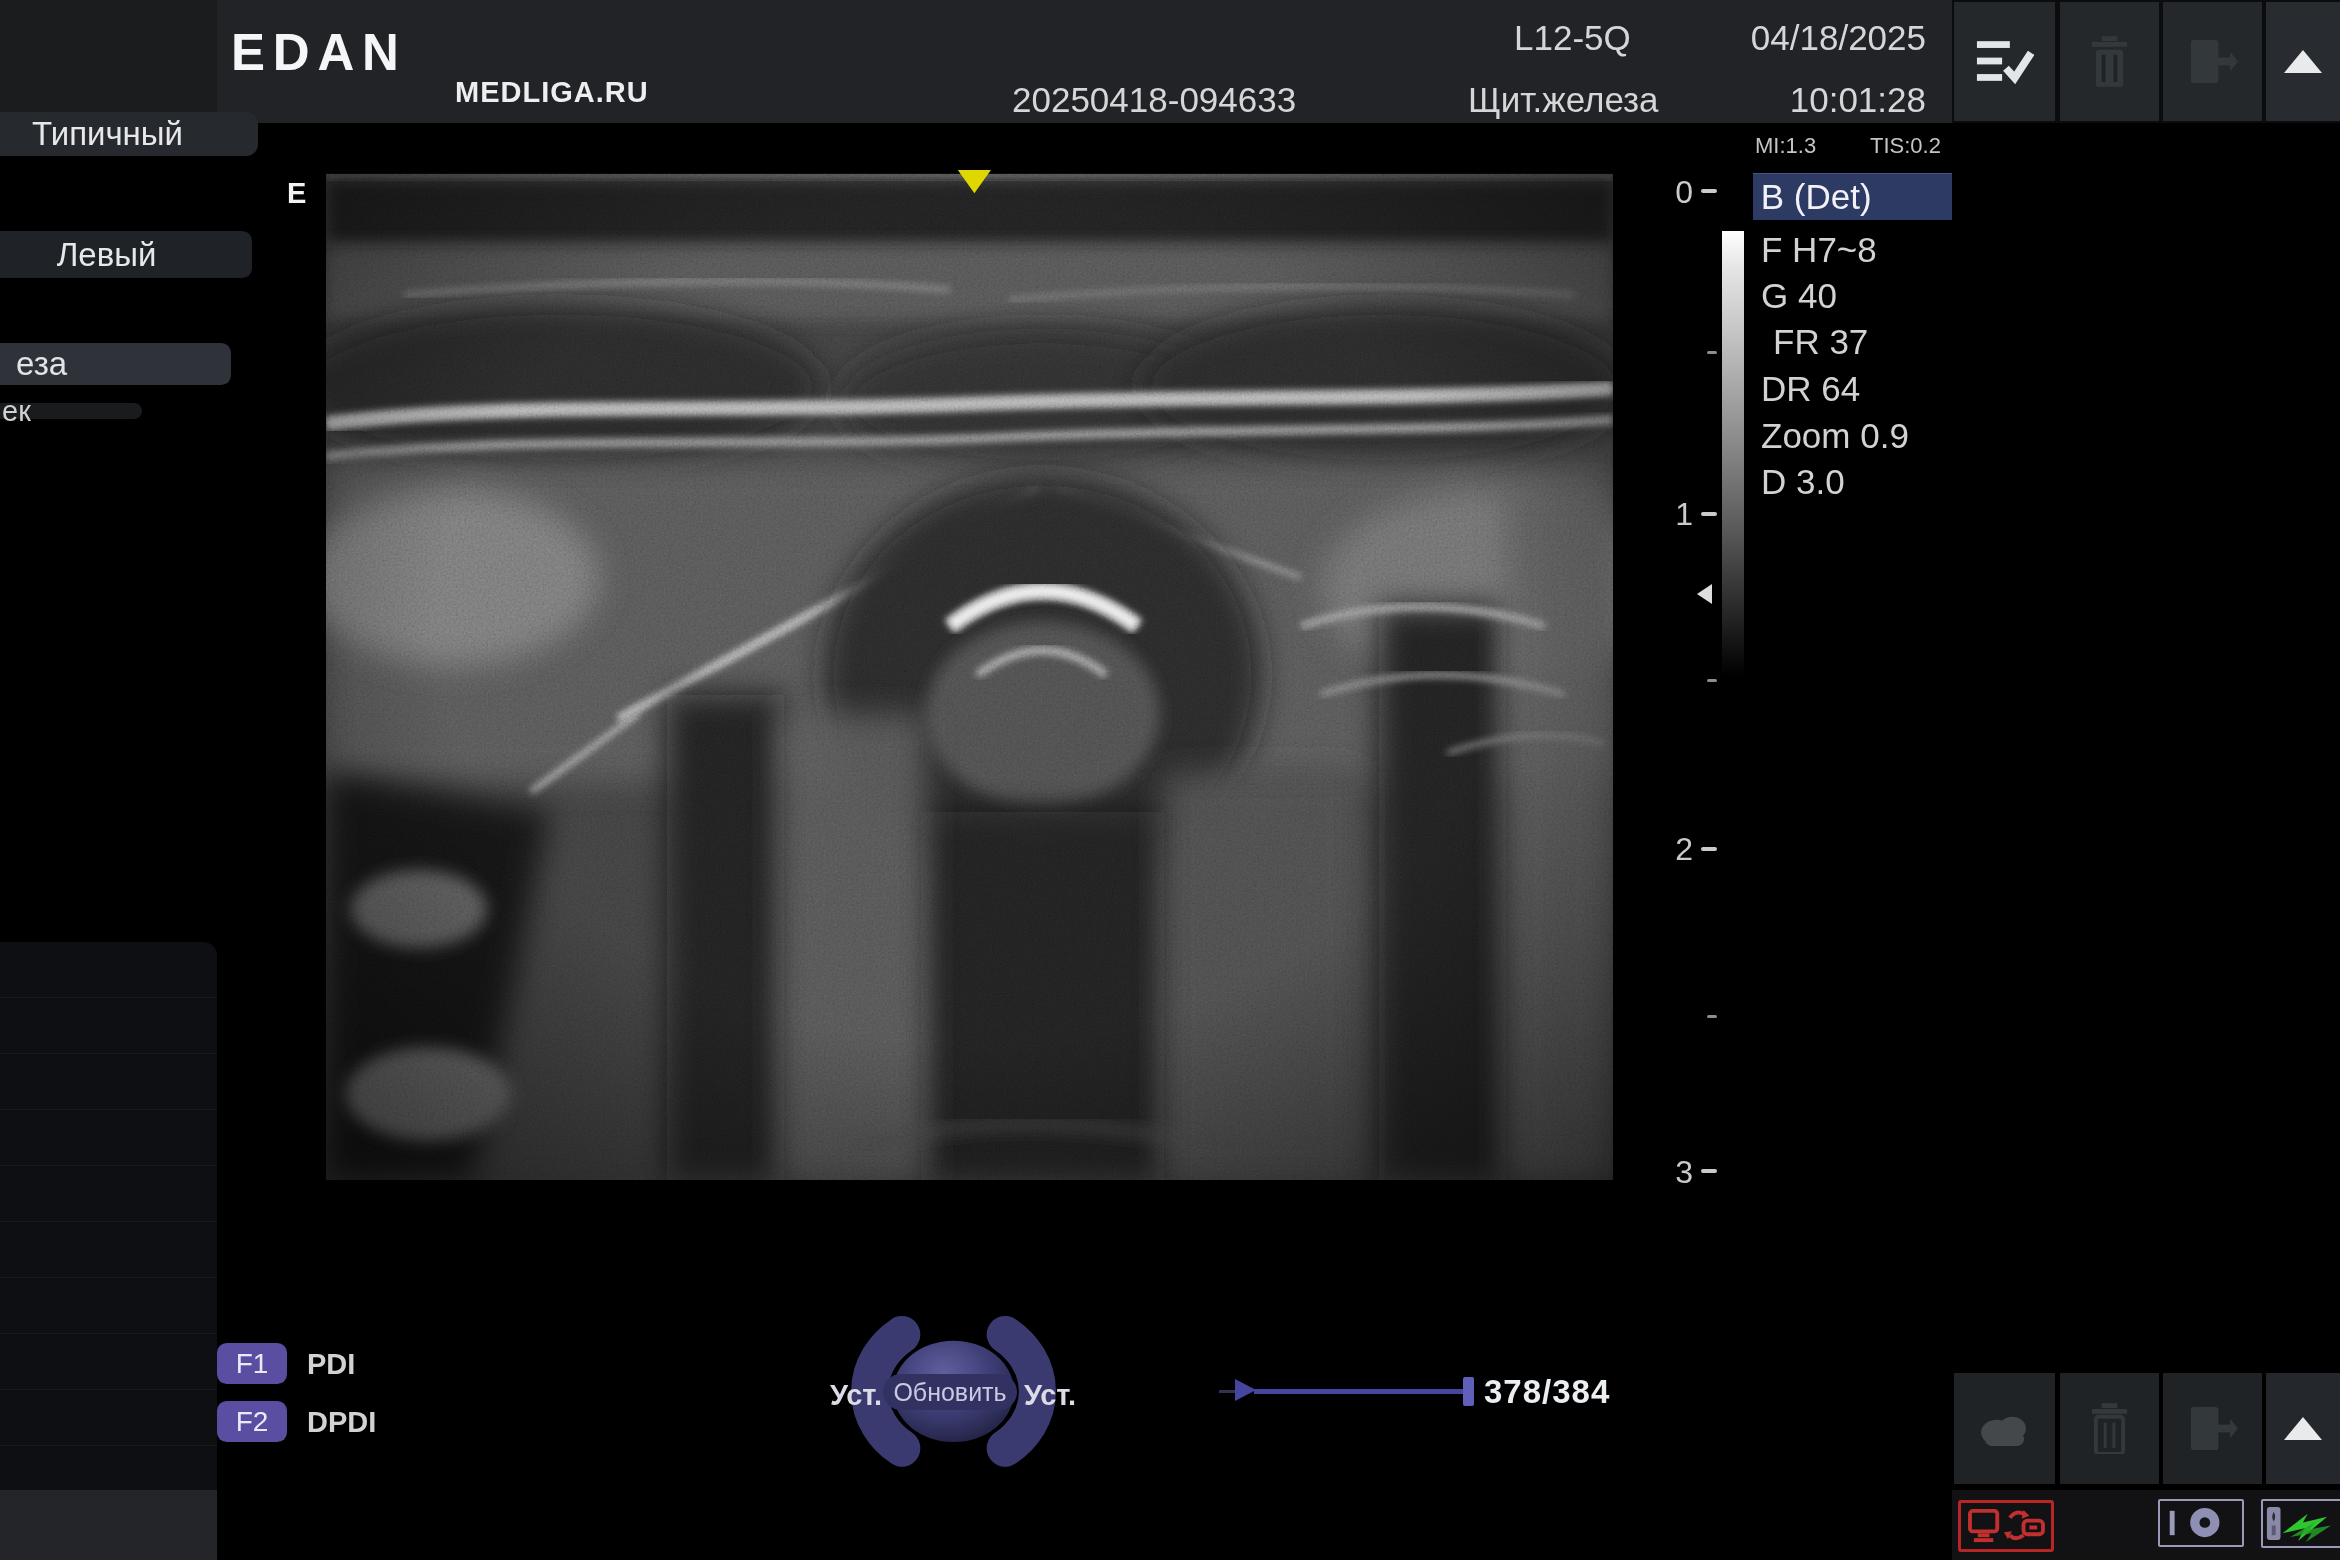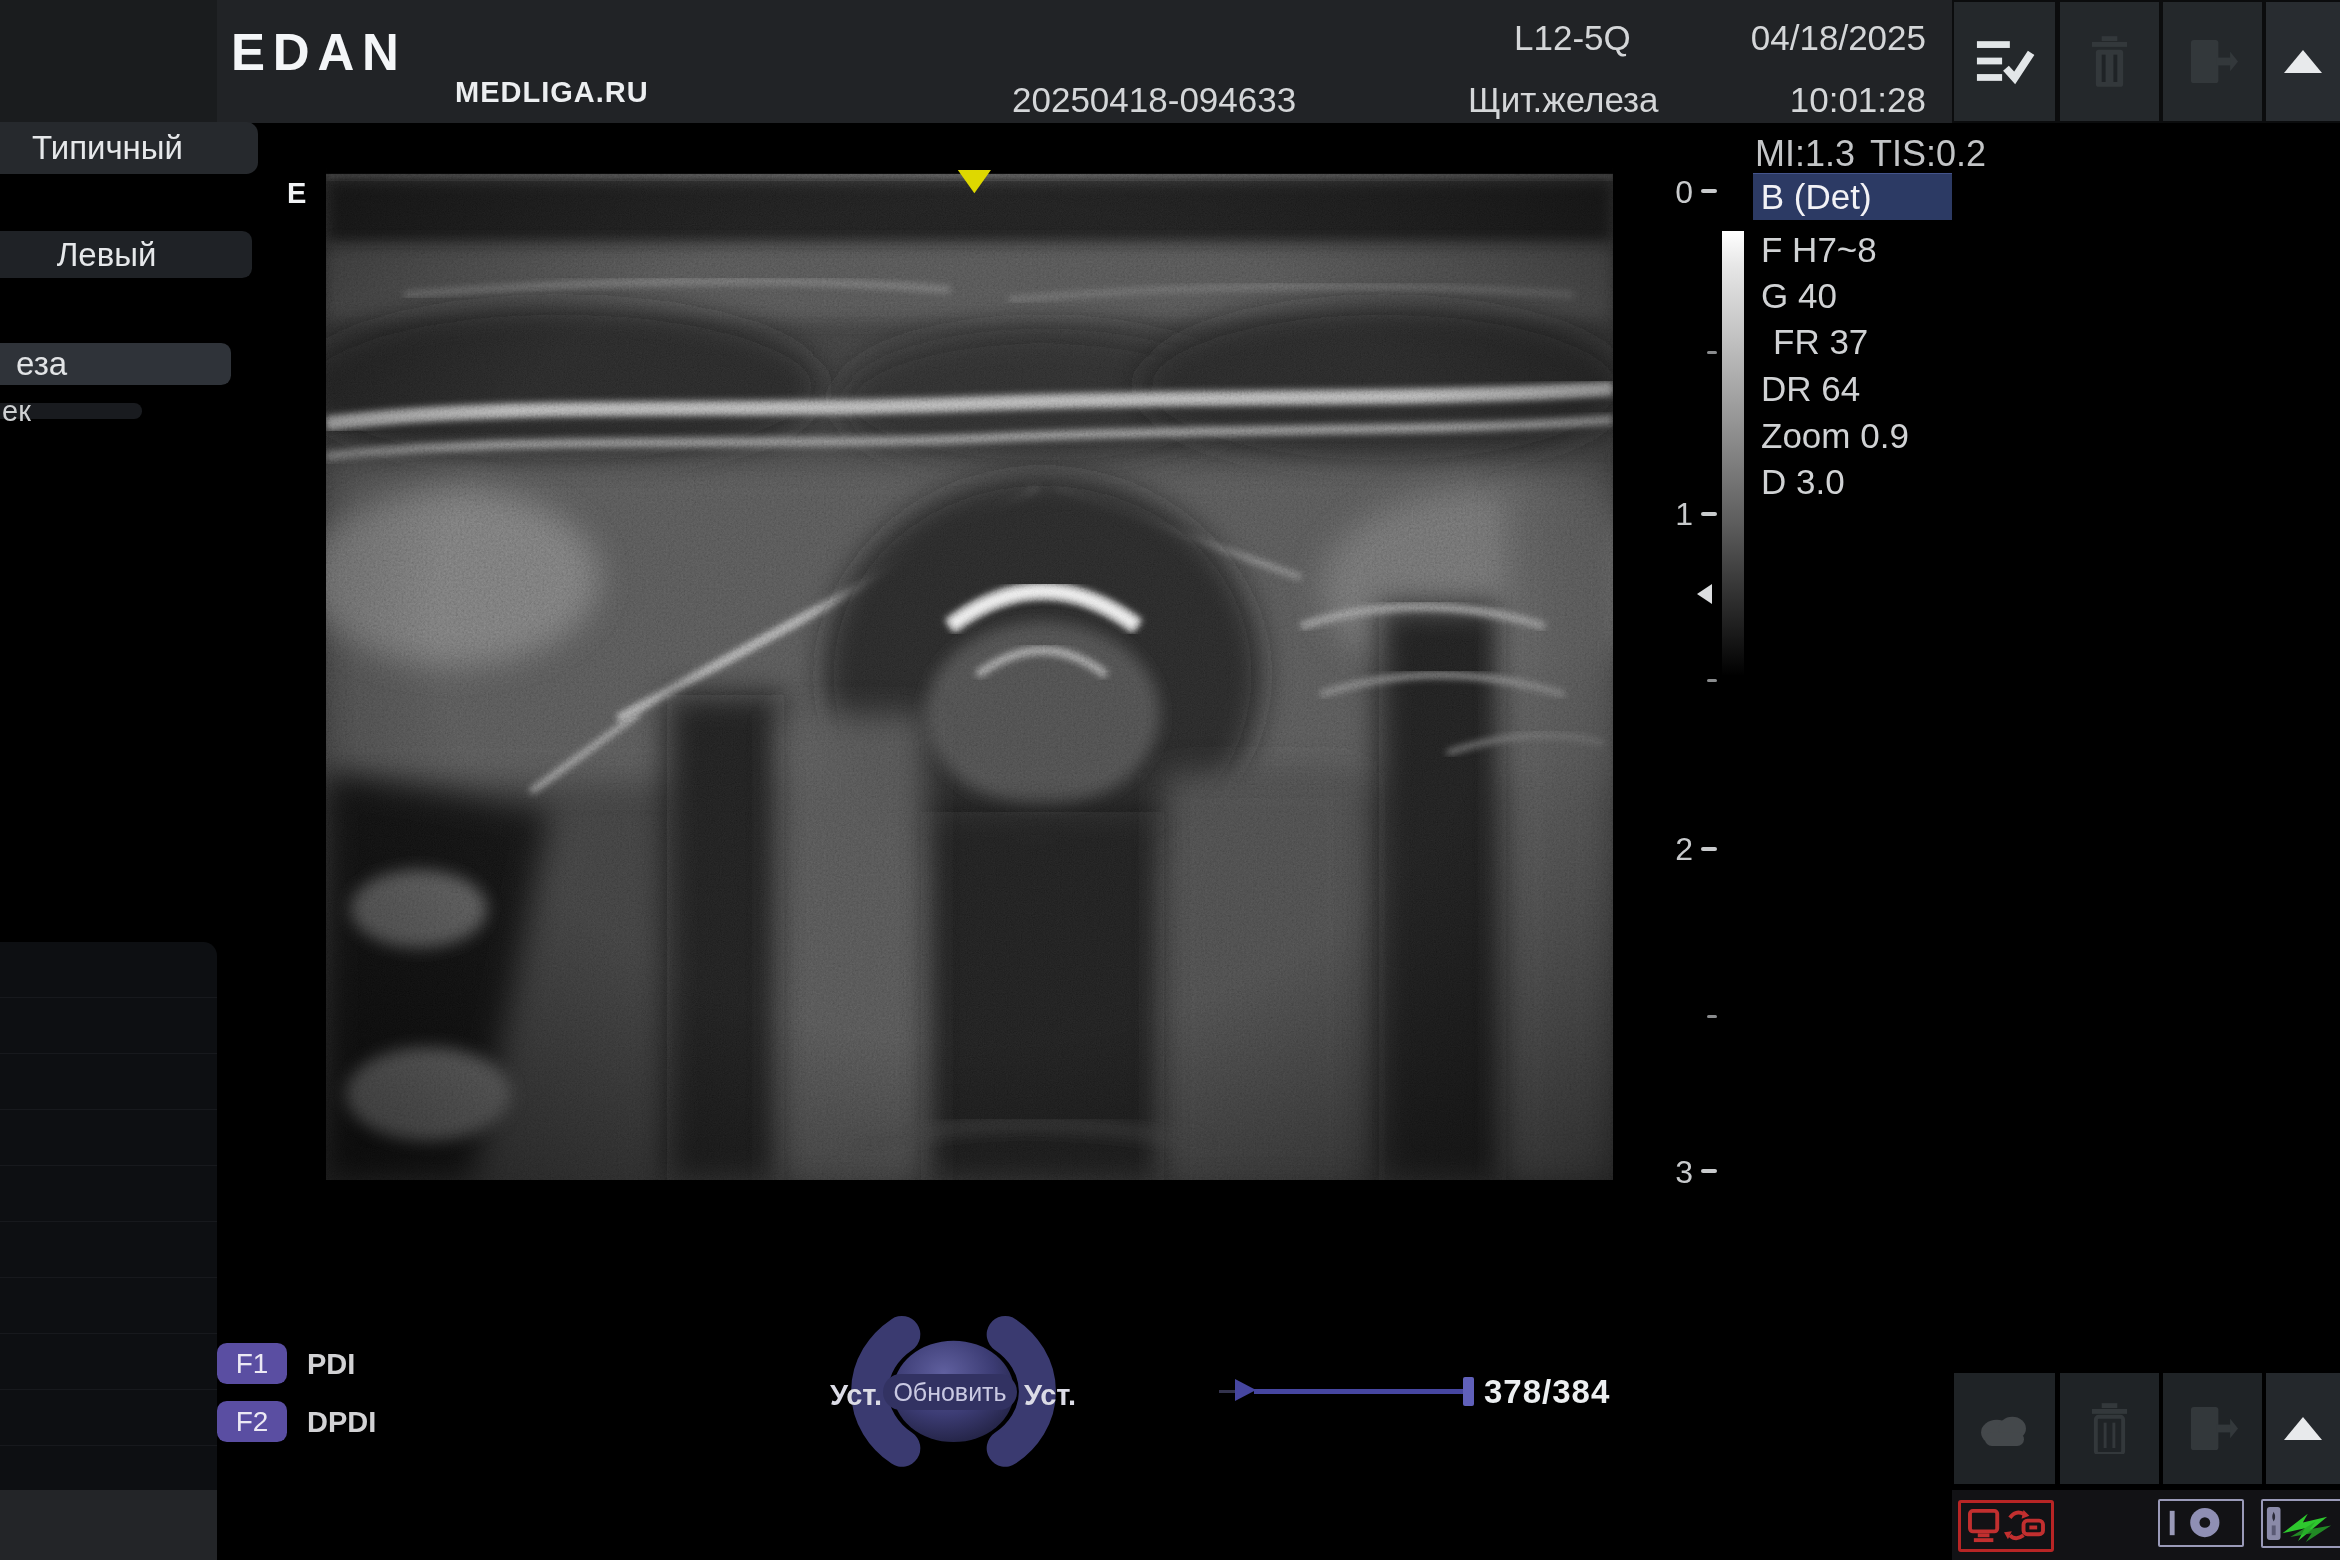--- a/index.html
+++ b/index.html
@@ -30,21 +30,21 @@
   .e-label{left:287px;top:177px;font-size:29px;font-weight:700;color:#f0f2f4;}
   .depth-num{width:35px;text-align:right;font-size:32px;color:#c8cacc;}
   .tick-l{width:15.6px;height:3.9px;background:#c8cacc;border-radius:2px;}
   .tick-s{width:9.8px;height:2.9px;background:#8a8c8e;border-radius:2px;}
   .graybar{left:1722px;top:231px;width:21.5px;height:445px;
      background:linear-gradient(#ffffff 0%,#e6e6e6 8%,#bdbdbd 26%,#8d8d8d 46%,#5c5c5c 66%,#262626 86%,rgba(8,8,8,0) 100%);}
   .focus-mark{left:1697px;top:584px;width:0;height:0;border-right:15.6px solid #dcdee0;
      border-top:10.7px solid transparent;border-bottom:10.7px solid transparent;}
 
   
-  .mi-txt{font-size:36px;color:#c2c4c6;}
+  .mi-txt{font-size:22px;color:#c2c4c6;}
   .mode-box{left:1753px;top:173px;width:199px;height:46px;background:#2c3a64;
      border-top:1px solid #44548c;display:flex;align-items:center;}
   .mode-box span{font-size:35px;color:#f2f2f6;padding-left:7.8px;}
   .param{left:1761px;width:195px;height:46px;font-size:35px;color:#d0d2d4;display:flex;align-items:center;}
 
   
   .fkey{width:70px;height:41px;background:#5a4ea2;border-radius:9.8px;display:flex;align-items:center;
         justify-content:center;font-size:28px;color:#ece9f4;}
   .flabel{font-size:29px;font-weight:700;color:#d2d2d4;}
   .pill{left:883px;top:1374px;width:134px;height:36px;background:#323262;border-radius:18.5px;
@@ -101,21 +101,21 @@
     <svg width="51" height="51" viewBox="0 0 52 52">
       <rect x="4" y="4" width="28" height="44" rx="3" fill="#33383b"></rect>
       <rect x="30" y="22" width="16" height="8" fill="#33383b"></rect>
       <polygon points="44,16 52,26 44,36" fill="#33383b"></polygon>
     </svg>
   </div>
   <div class="abs tile lit" style="left:2266px;top:2px;width:74px;height:119px;">
     <div class="tri-up"></div>
   </div>
 
-  <div class="abs side-btn" style="left:0;top:122px;width:215px;height:52px;background:#26292d;border-radius:0 11.7px 11.7px 0;justify-content:center;padding-right:43px;">
+  <div class="abs side-btn" style="left:0;top:112px;width:215px;height:44px;background:#26292d;border-radius:0 11.7px 11.7px 0;justify-content:center;padding-right:43px;">
     <span>Типичный</span>
   </div>
   <div class="abs side-btn" style="left:0;top:231px;width:213px;height:47px;background:#1f2226;border-radius:0 9.8px 9.8px 0;justify-content:center;padding-right:39px;">
     <span>Левый</span>
   </div>
   <div class="abs side-btn" style="left:0;top:343px;width:215px;height:42px;background:#2f3339;border-radius:0 9.8px 9.8px 0;padding-left:16px;color:#e2e4e6;">
     <span>еза</span>
   </div>
   <div class="abs side-btn" style="left:0;top:403px;width:140px;height:16px;background:#191b1f;border-radius:0 7.8px 7.8px 0;padding-left:2px;font-size:29px;color:#cfd1d3;">
     <span>ек</span>

